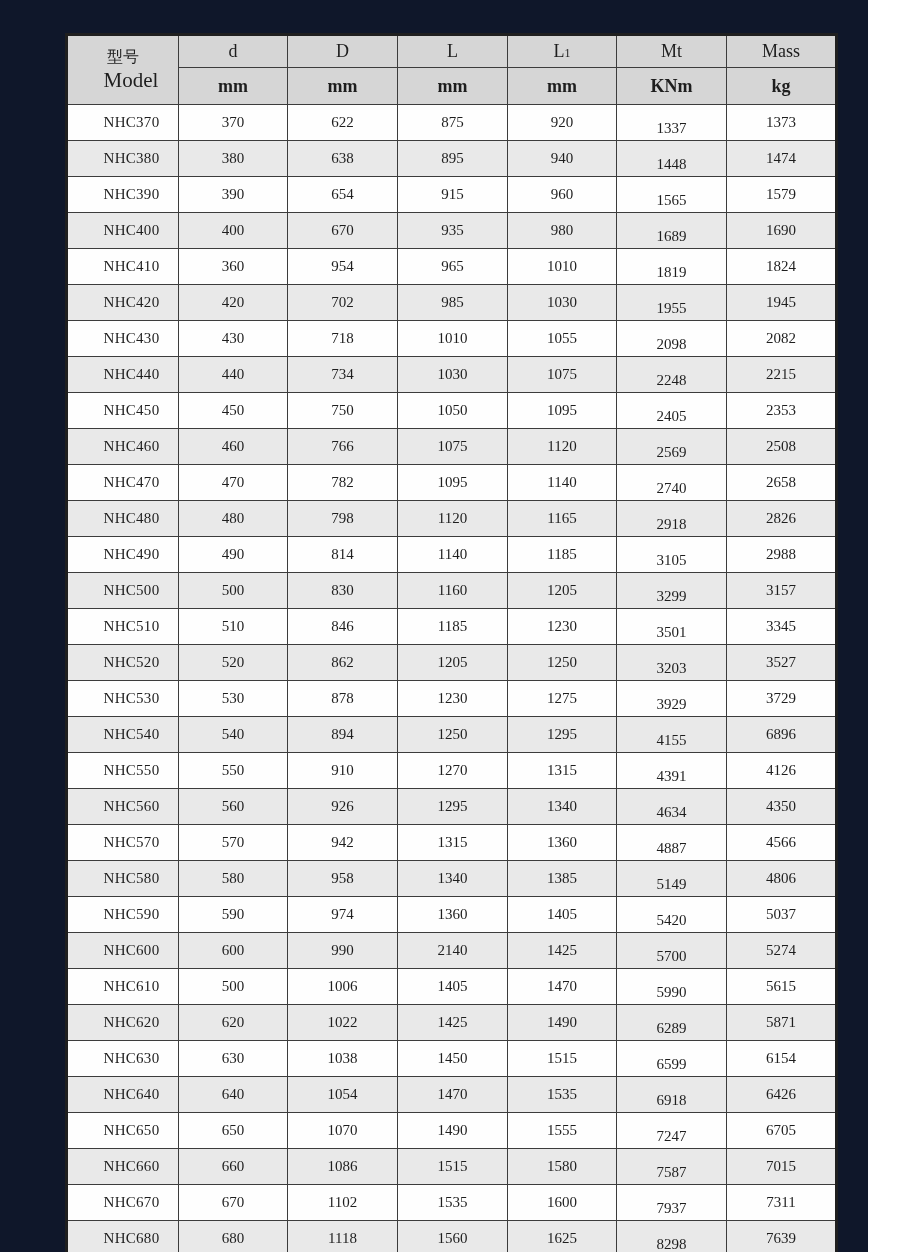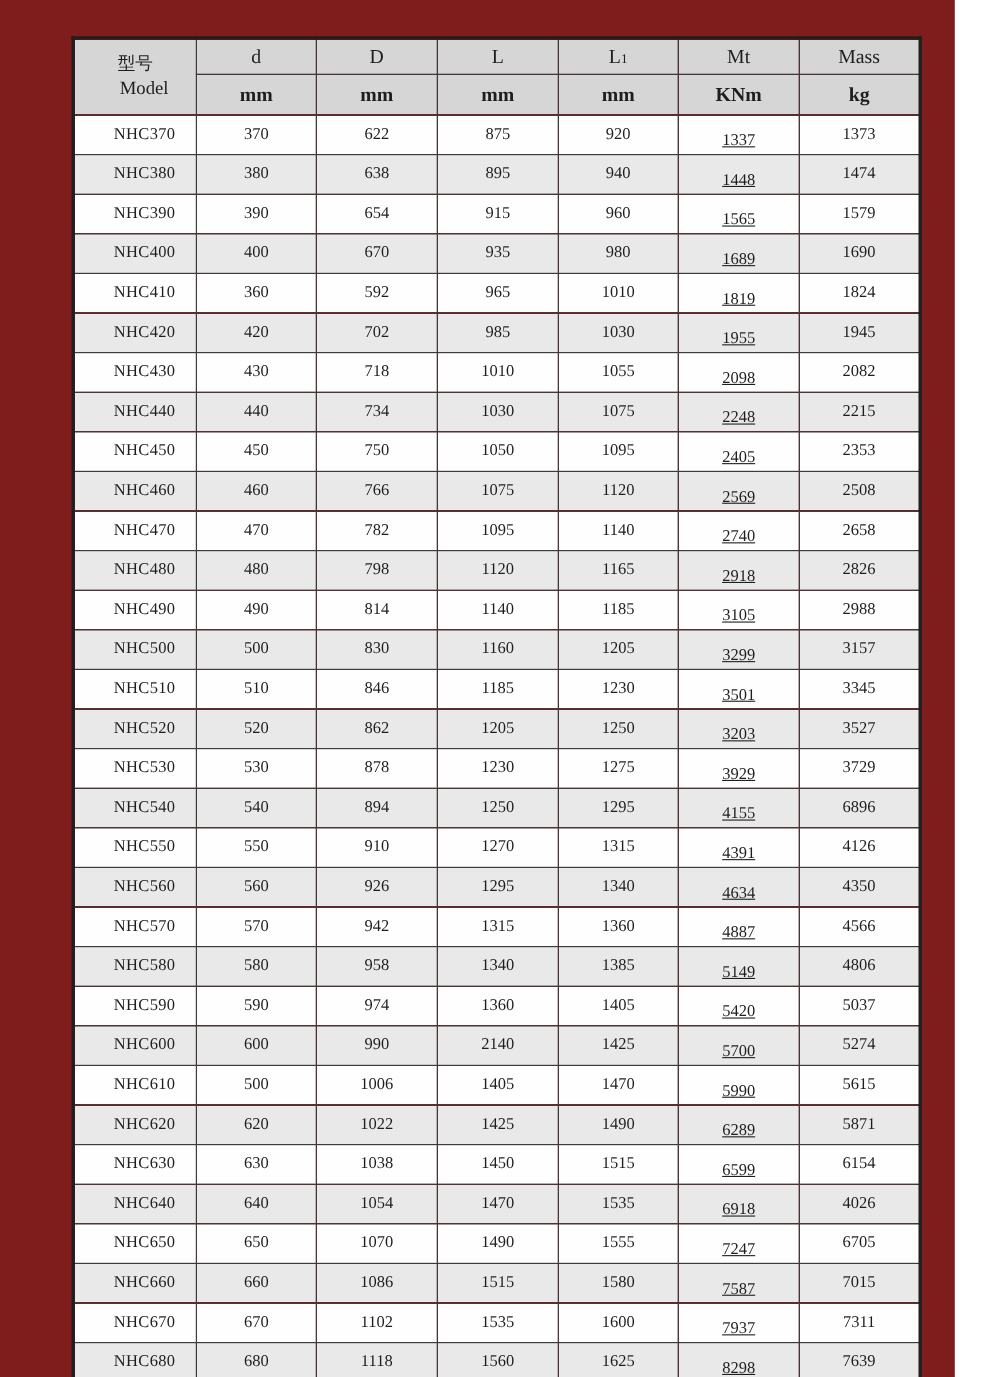--- a/index.html
+++ b/index.html
@@ -10,21 +10,21 @@
     --outer-border:#1f1f1f;
     --text:#1e1e1e;
   }
   html,body{margin:0;padding:0;}
   body{
     width:901px;height:1252px;background:#ffffff;
     font-family:"Liberation Serif","DejaVu Serif",serif;
     color:var(--text);
     position:relative;
   }
-  .page{position:absolute;left:0;top:0;width:868px;height:1252px;background:#7f1d1d;}
+  .page{position:absolute;left:0;top:0;width:868px;height:1252px;background:#0f172a;}
   table.spec-table{
     position:absolute;left:65px;top:33px;
     width:770px;
     border-collapse:collapse;
     table-layout:fixed;
     border:3px solid var(--outer-border);
   }
   .spec-table th,.spec-table td{
     border:1px solid var(--border);
     text-align:center;
@@ -34,32 +34,31 @@
   }
   .spec-table thead th{
     background:var(--header-bg);
     font-weight:normal;
     font-size:18px;
   }
   .spec-table thead tr.h1 th{height:31px;}
   .spec-table thead tr.h2 th{height:36px;font-weight:bold;}
   th.model-head{font-size:16px;line-height:1.25;}
   th.model-head .cn{font-size:16px;}
-  th.model-head .en{font-size:17px;margin-left:16px;}
+  th.model-head .en{font-size:21px;margin-left:16px;}
   .sub-label{font-size:12px;}
   .spec-table tbody td{
     height:32px;
     font-size:15px;
     background:var(--row-bg);
   }
   .spec-table tbody tr.stripe td{background:var(--stripe-bg);}
   .spec-table tbody td.col-Mt{
     vertical-align:bottom;
     padding-bottom:3px;
-    text-decoration:underline;
   }
   .spec-table tbody td.col-model{letter-spacing:0.3px;padding-left:17px;}
 </style>
 </head>
 <body>
 
 <div class="page">
   <table class="spec-table">
     <colgroup>
       <col style="width:112px">
@@ -125,21 +124,21 @@
           <td class="col-d">400</td>
           <td class="col-D">670</td>
           <td class="col-L">935</td>
           <td class="col-L1">980</td>
           <td class="col-Mt">1689</td>
           <td class="col-Mass">1690</td>
         </tr>
         <tr>
           <td class="col-model">NHC410</td>
           <td class="col-d">360</td>
-          <td class="col-D">592</td>
+          <td class="col-D">954</td>
           <td class="col-L">965</td>
           <td class="col-L1">1010</td>
           <td class="col-Mt">1819</td>
           <td class="col-Mass">1824</td>
         </tr>
         <tr class="stripe">
           <td class="col-model">NHC420</td>
           <td class="col-d">420</td>
           <td class="col-D">702</td>
           <td class="col-L">985</td>
@@ -336,21 +335,21 @@
           <td class="col-Mt">6599</td>
           <td class="col-Mass">6154</td>
         </tr>
         <tr class="stripe">
           <td class="col-model">NHC640</td>
           <td class="col-d">640</td>
           <td class="col-D">1054</td>
           <td class="col-L">1470</td>
           <td class="col-L1">1535</td>
           <td class="col-Mt">6918</td>
-          <td class="col-Mass">4026</td>
+          <td class="col-Mass">6426</td>
         </tr>
         <tr>
           <td class="col-model">NHC650</td>
           <td class="col-d">650</td>
           <td class="col-D">1070</td>
           <td class="col-L">1490</td>
           <td class="col-L1">1555</td>
           <td class="col-Mt">7247</td>
           <td class="col-Mass">6705</td>
         </tr>

